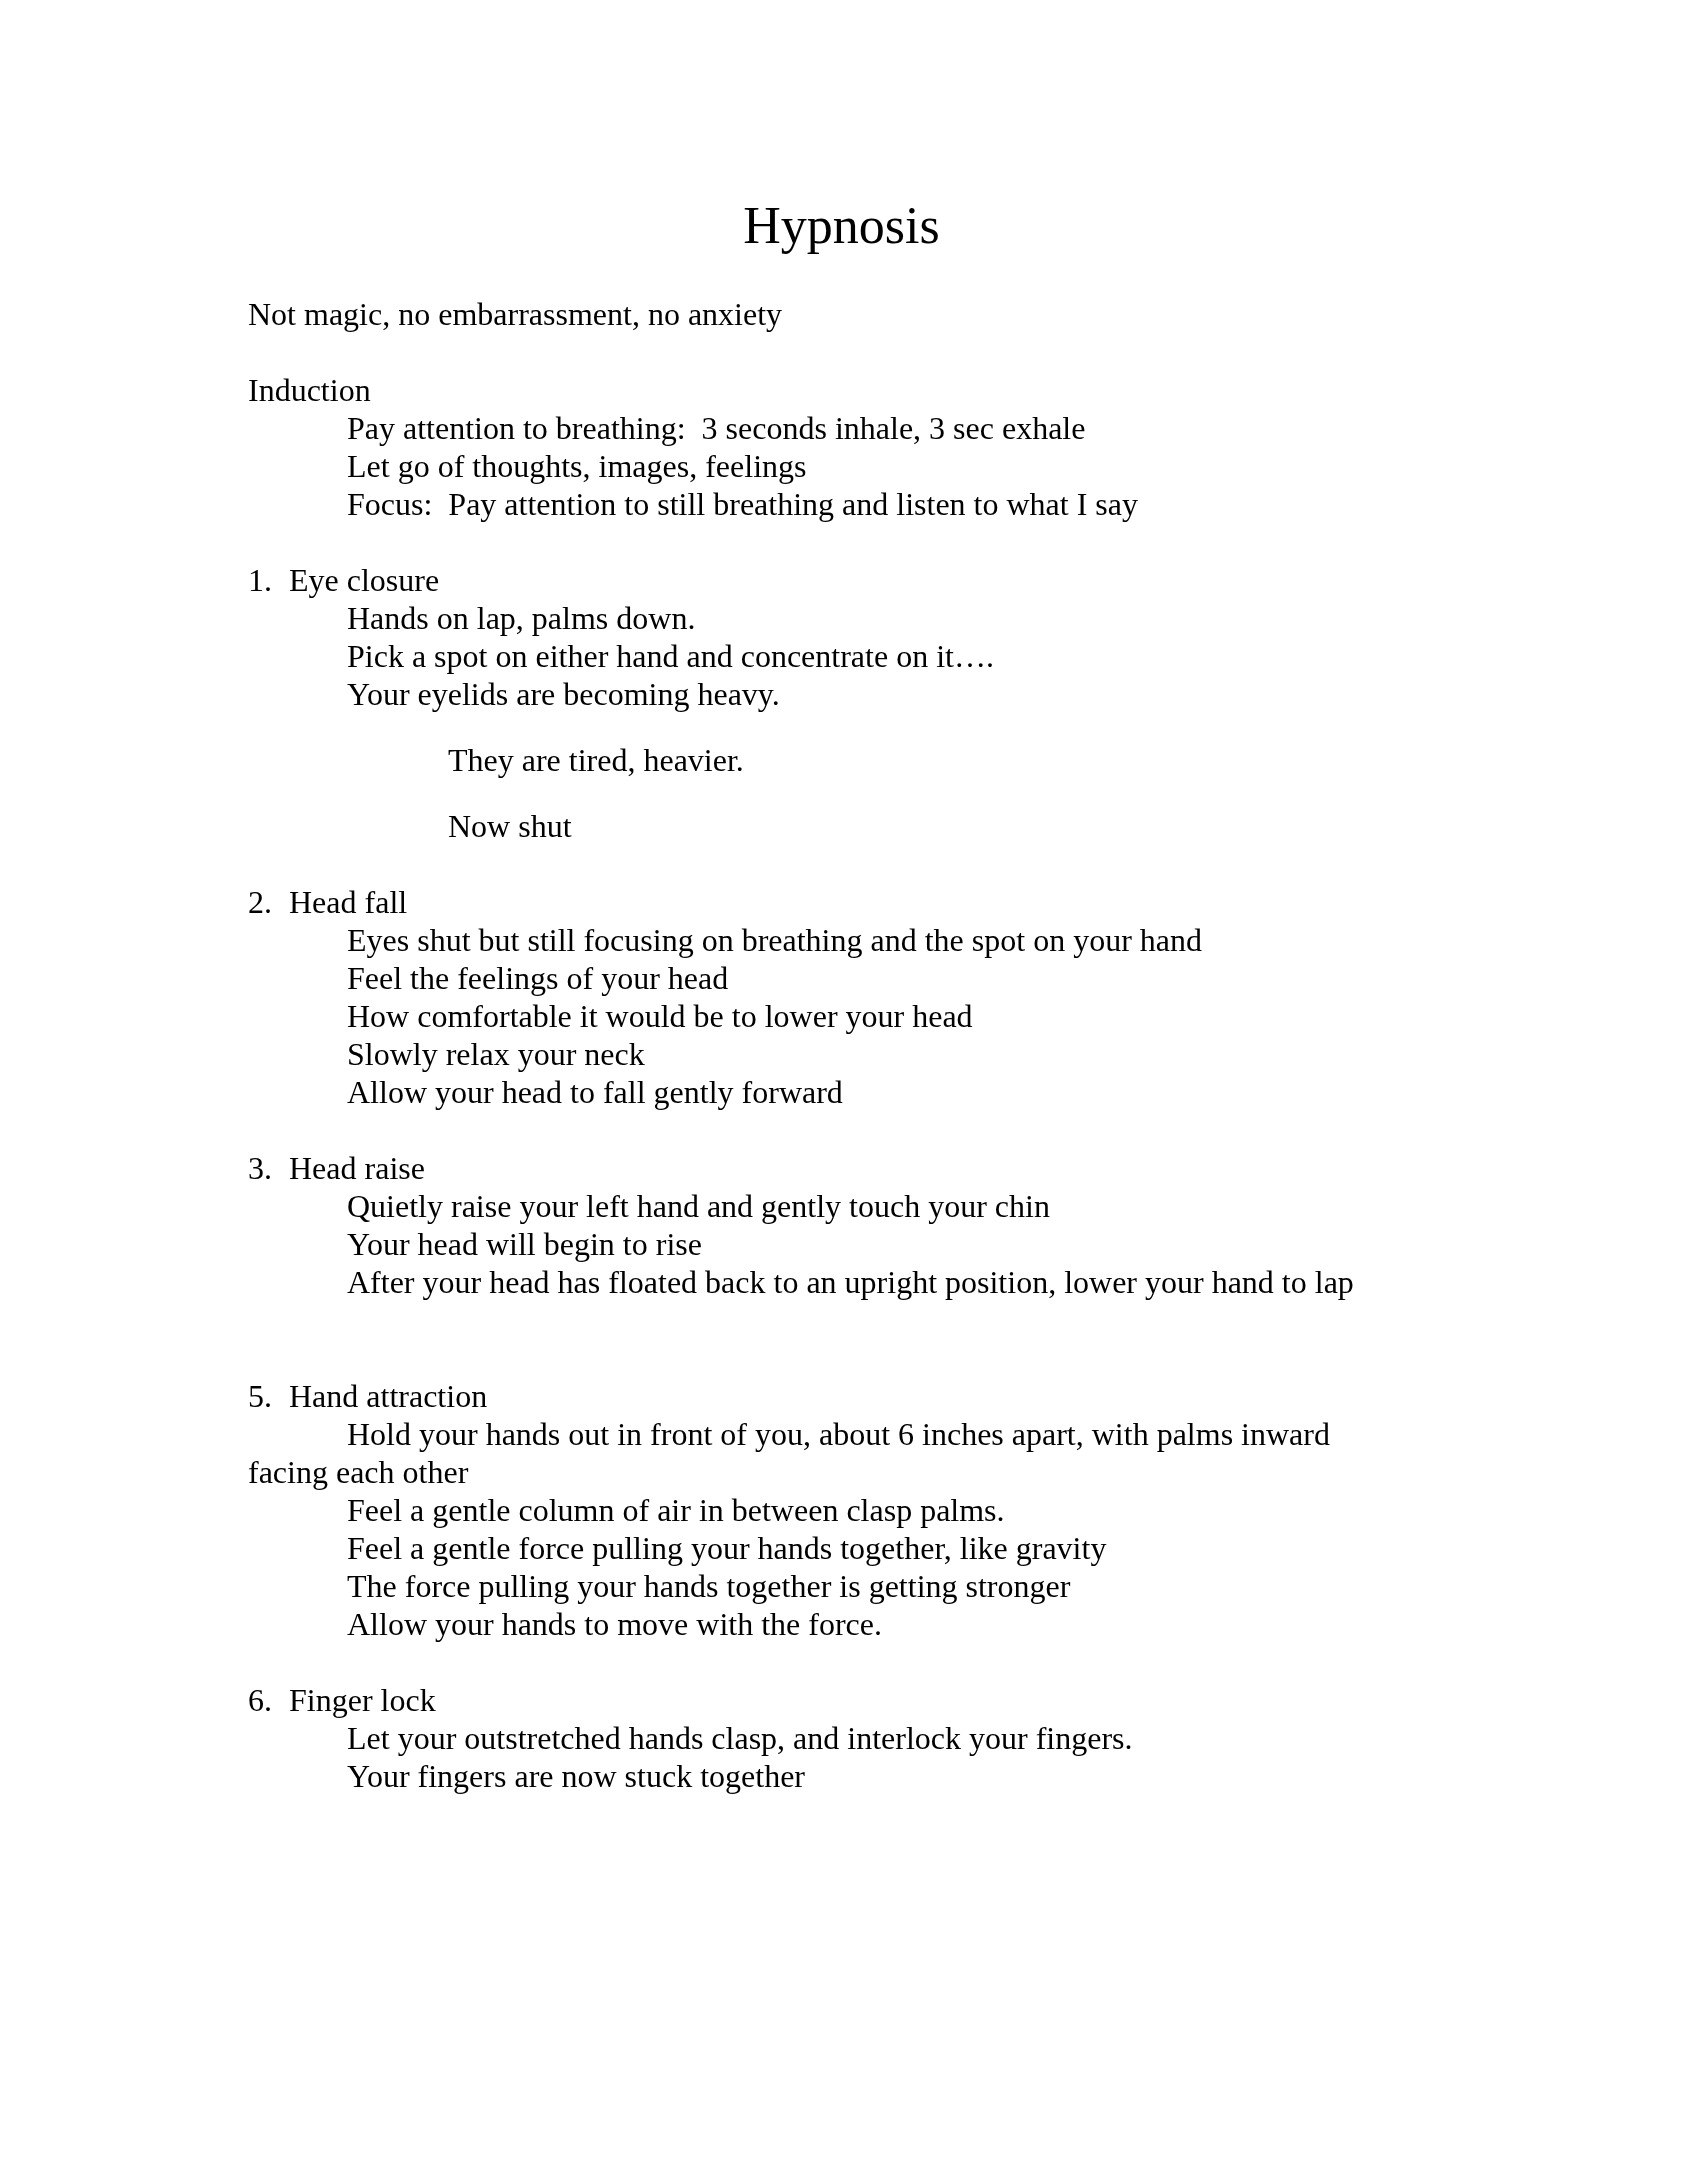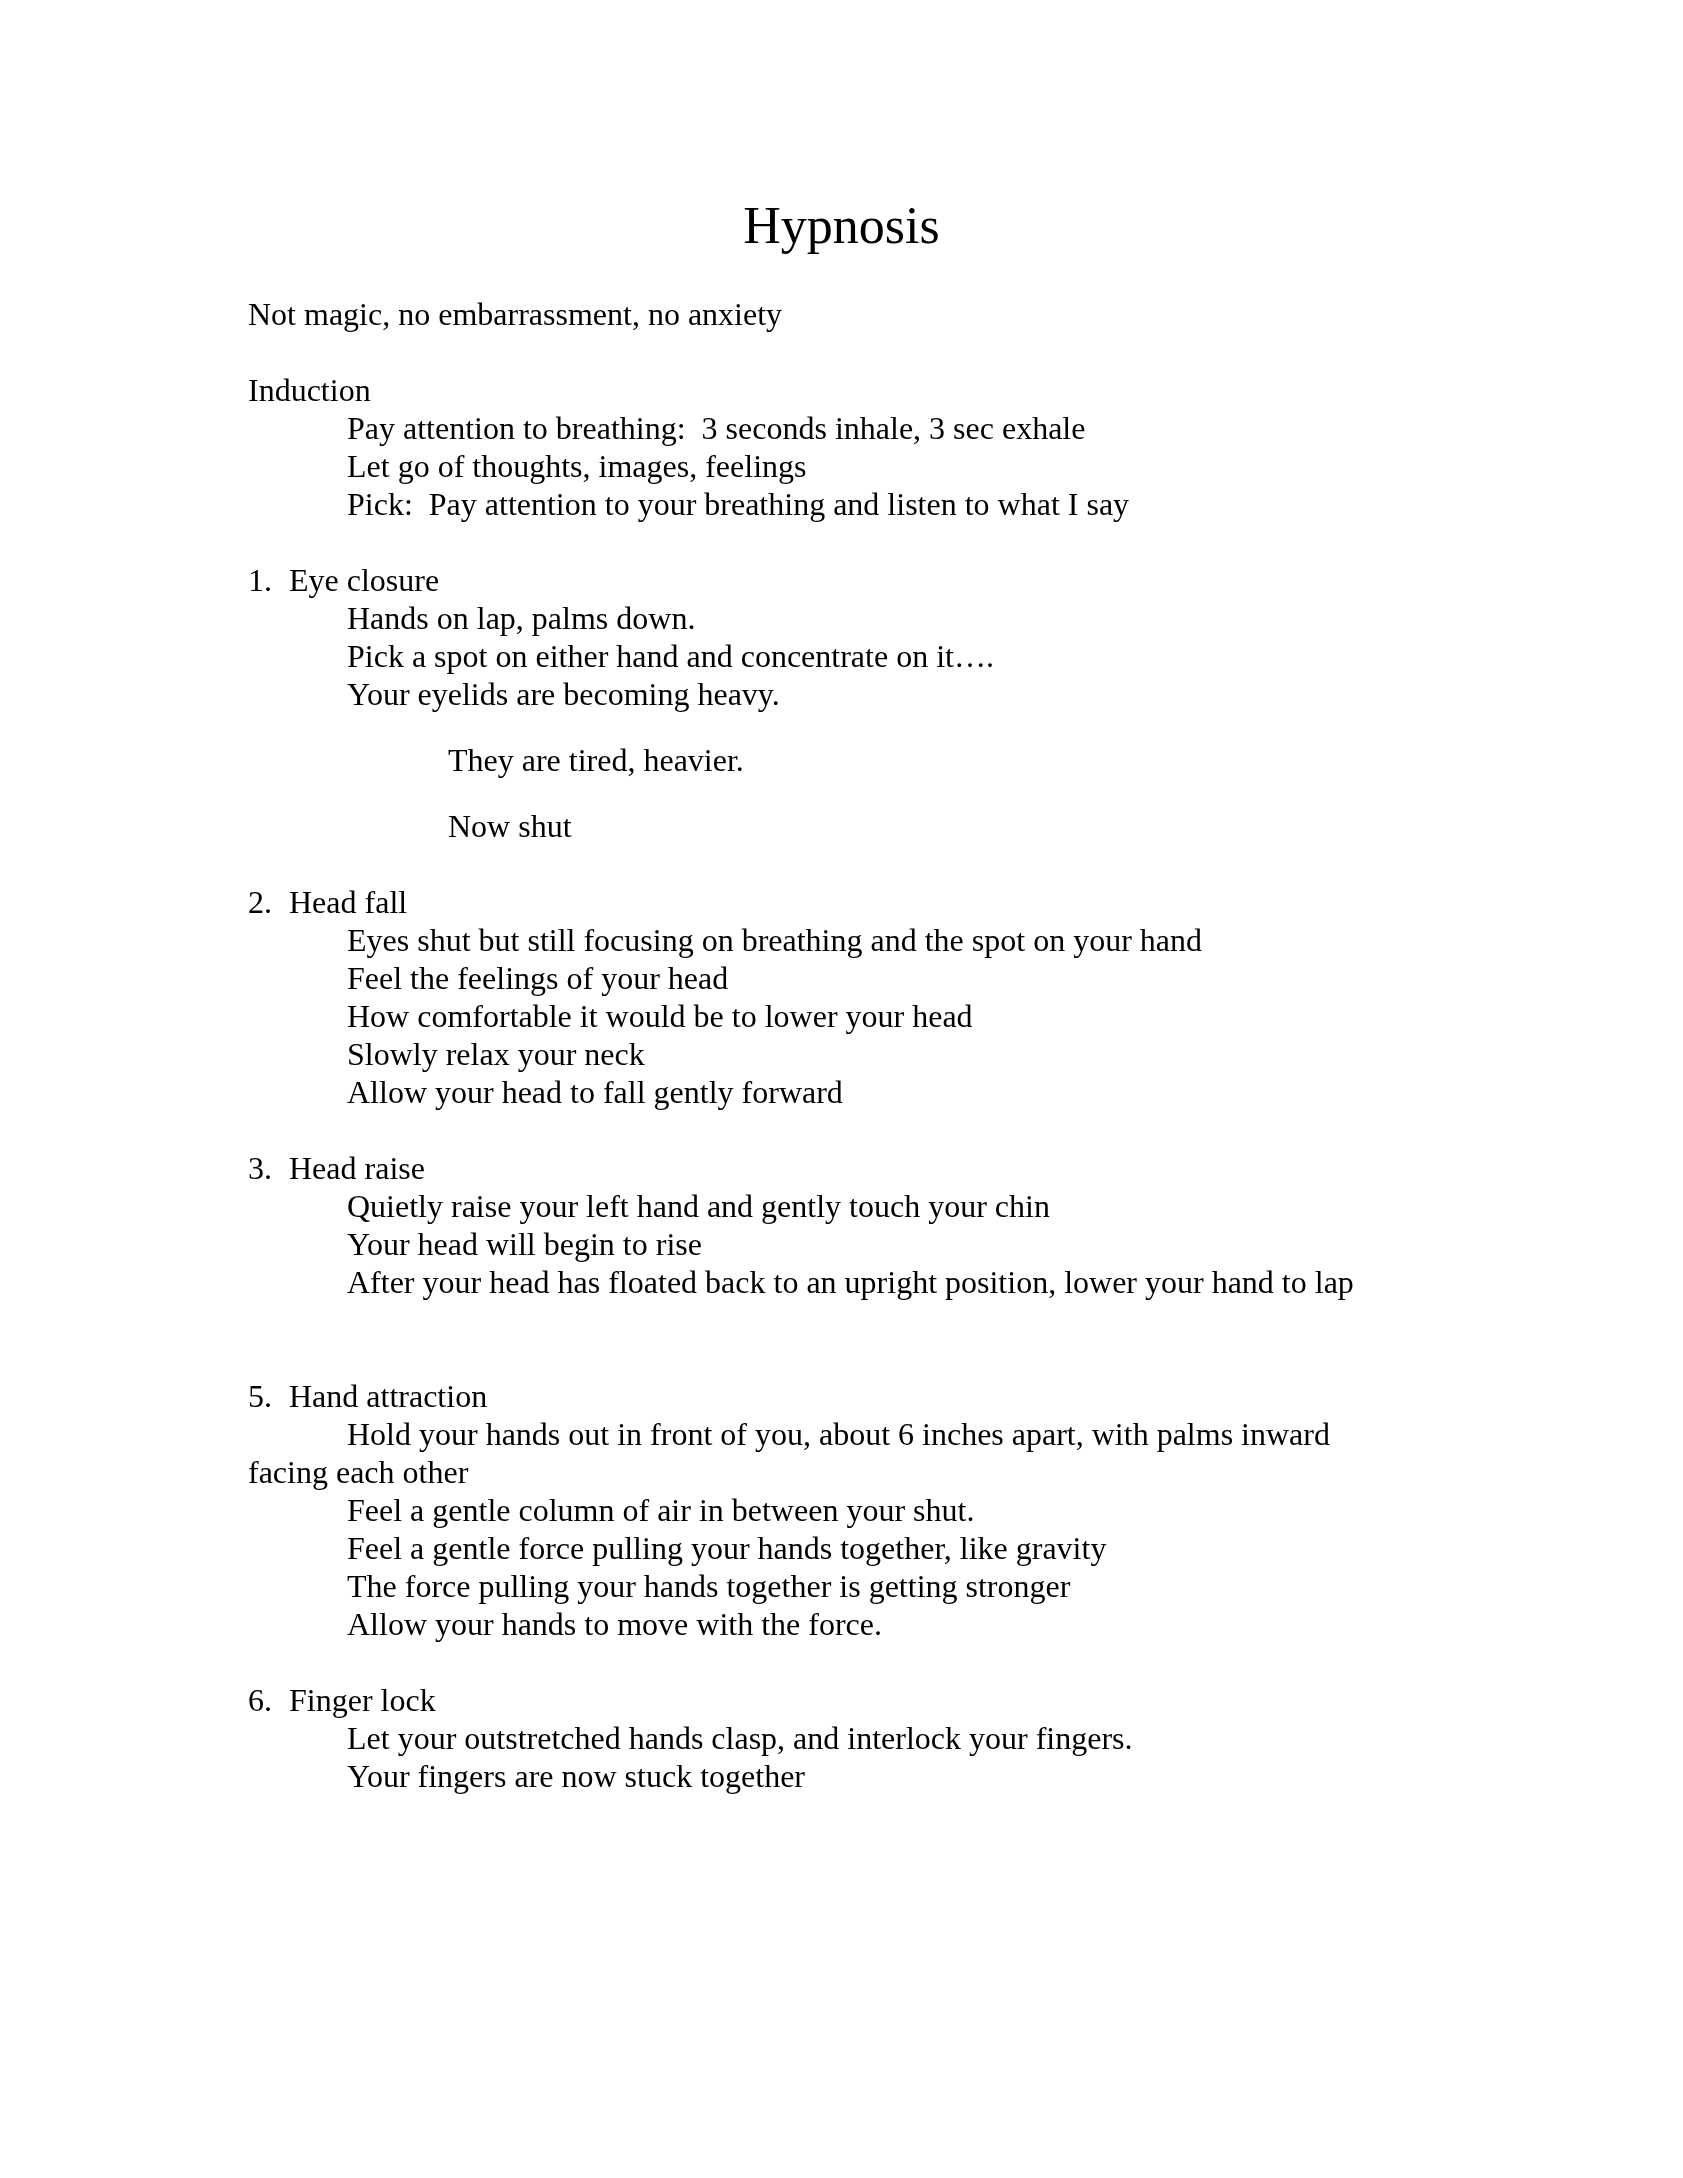--- a/index.html
+++ b/index.html
@@ -67,21 +67,21 @@
 
   <div class="body">
 
     <div class="line">Not magic, no embarrassment, no anxiety</div>
     <div class="blank"></div>
 
     <div>
       <div class="line section-heading">Induction</div>
       <div class="line indent1">Pay attention to breathing:  3 seconds inhale, 3 sec exhale</div>
       <div class="line indent1">Let go of thoughts, images, feelings</div>
-      <div class="line indent1">Pick:  Pay attention to your breathing and listen to what I say</div>
+      <div class="line indent1">Focus:  Pay attention to still breathing and listen to what I say</div>
     </div>
     <div class="blank"></div>
 
     <div>
       <div class="line"><span class="num">1.</span><span>Eye closure</span></div>
       <div class="line indent1">Hands on lap, palms down.</div>
       <div class="line indent1">Pick a spot on either hand and concentrate on it….</div>
       <div class="line indent1">Your eyelids are becoming heavy.</div>
       <div class="line indent2">They are tired, heavier.</div>
       <div class="line indent2">Now shut</div>
@@ -105,21 +105,21 @@
       <div class="line indent1">After your head has floated back to an upright position, lower your hand to lap</div>
     </div>
     <div class="blank"></div>
 
     <div class="blank"></div>
 
     <div>
       <div class="line"><span class="num">5.</span><span>Hand attraction</span></div>
       <div class="line indent1">Hold your hands out in front of you, about 6 inches apart, with palms inward</div>
       <div class="line">facing each other</div>
-      <div class="line indent1">Feel a gentle column of air in between your shut.</div>
+      <div class="line indent1">Feel a gentle column of air in between clasp palms.</div>
       <div class="line indent1">Feel a gentle force pulling your hands together, like gravity</div>
       <div class="line indent1">The force pulling your hands together is getting stronger</div>
       <div class="line indent1">Allow your hands to move with the force.</div>
     </div>
     <div class="blank"></div>
 
     <div>
       <div class="line"><span class="num">6.</span><span>Finger lock</span></div>
       <div class="line indent1">Let your outstretched hands clasp, and interlock your fingers.</div>
       <div class="line indent1">Your fingers are now stuck together</div>

